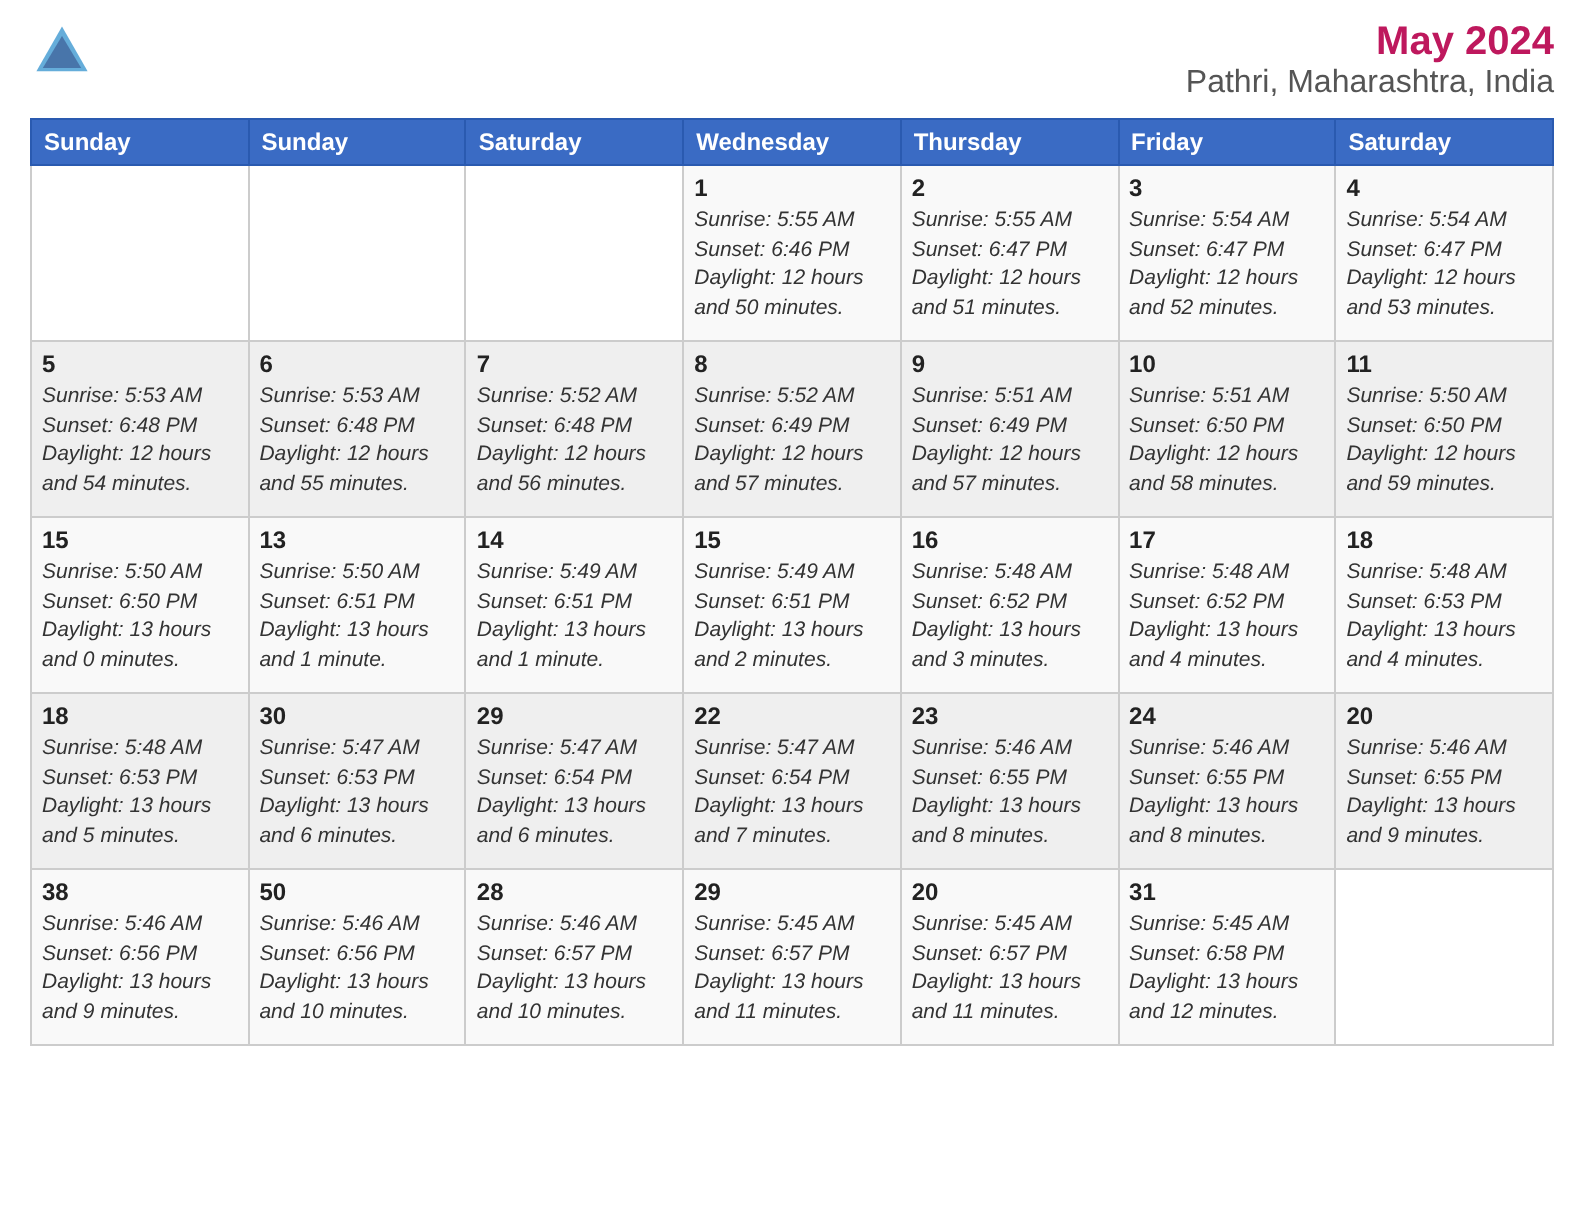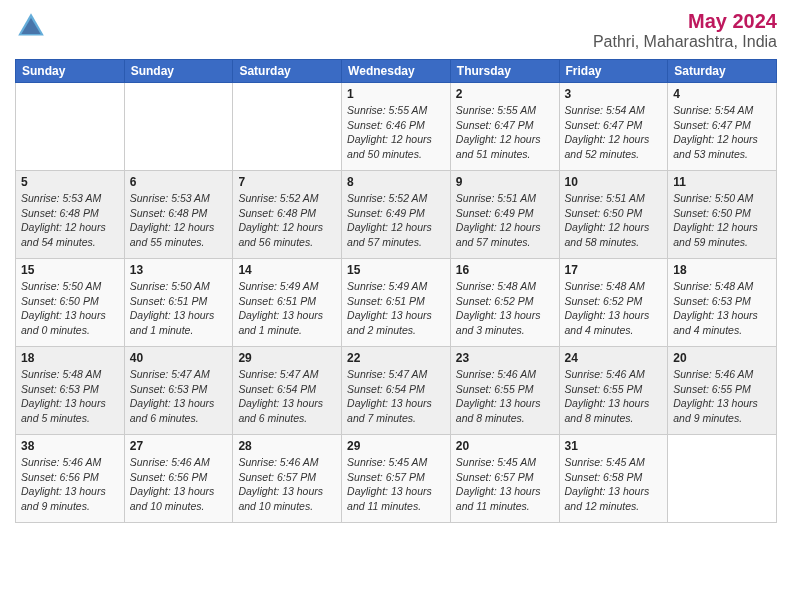--- a/index.html
+++ b/index.html
@@ -200,21 +200,21 @@
           <div class="day-num">18</div>
           <div class="day-info">Sunrise: 5:48 AM<br>Sunset: 6:53 PM<br>Daylight: 13 hours<br>and 4 minutes.</div>
         </td>
       </tr>
       <tr>
         <td>
           <div class="day-num">18</div>
           <div class="day-info">Sunrise: 5:48 AM<br>Sunset: 6:53 PM<br>Daylight: 13 hours<br>and 5 minutes.</div>
         </td>
         <td>
-          <div class="day-num">40</div>
+          <div class="day-num">30</div>
           <div class="day-info">Sunrise: 5:47 AM<br>Sunset: 6:53 PM<br>Daylight: 13 hours<br>and 6 minutes.</div>
         </td>
         <td>
           <div class="day-num">29</div>
           <div class="day-info">Sunrise: 5:47 AM<br>Sunset: 6:54 PM<br>Daylight: 13 hours<br>and 6 minutes.</div>
         </td>
         <td>
           <div class="day-num">22</div>
           <div class="day-info">Sunrise: 5:47 AM<br>Sunset: 6:54 PM<br>Daylight: 13 hours<br>and 7 minutes.</div>
         </td>
@@ -230,21 +230,21 @@
           <div class="day-num">20</div>
           <div class="day-info">Sunrise: 5:46 AM<br>Sunset: 6:55 PM<br>Daylight: 13 hours<br>and 9 minutes.</div>
         </td>
       </tr>
       <tr>
         <td>
           <div class="day-num">38</div>
           <div class="day-info">Sunrise: 5:46 AM<br>Sunset: 6:56 PM<br>Daylight: 13 hours<br>and 9 minutes.</div>
         </td>
         <td>
-          <div class="day-num">27</div>
+          <div class="day-num">50</div>
           <div class="day-info">Sunrise: 5:46 AM<br>Sunset: 6:56 PM<br>Daylight: 13 hours<br>and 10 minutes.</div>
         </td>
         <td>
           <div class="day-num">28</div>
           <div class="day-info">Sunrise: 5:46 AM<br>Sunset: 6:57 PM<br>Daylight: 13 hours<br>and 10 minutes.</div>
         </td>
         <td>
           <div class="day-num">29</div>
           <div class="day-info">Sunrise: 5:45 AM<br>Sunset: 6:57 PM<br>Daylight: 13 hours<br>and 11 minutes.</div>
         </td>

